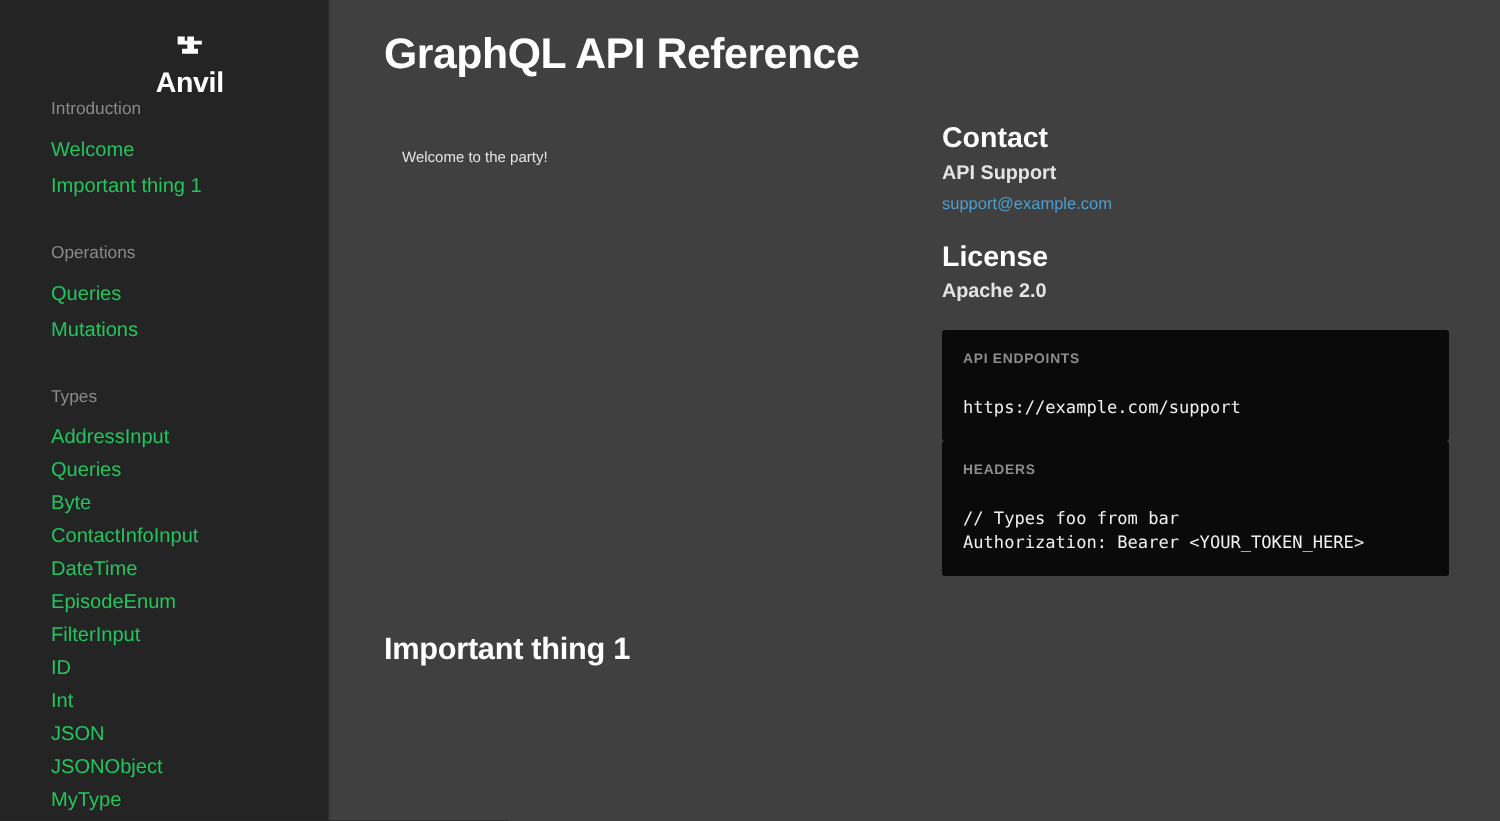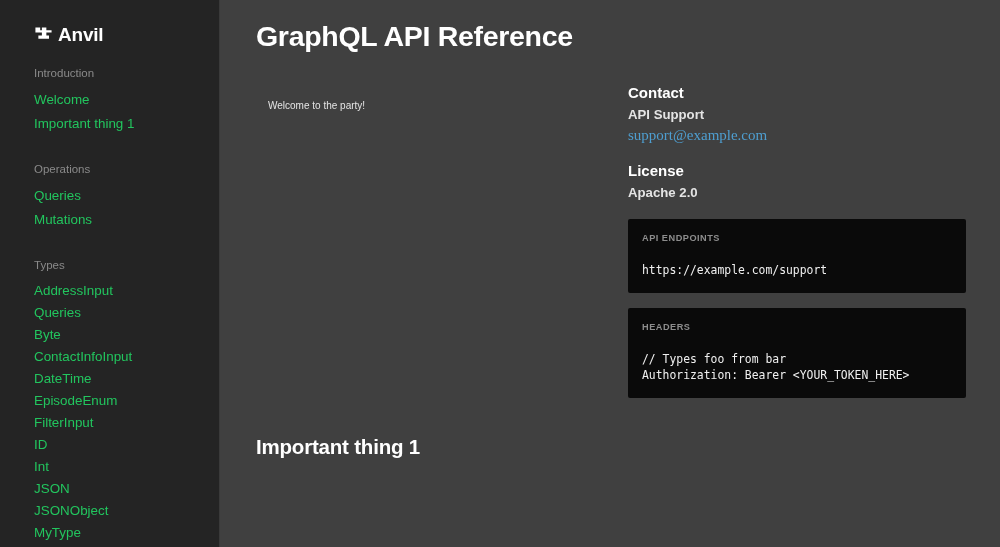--- a/index.html
+++ b/index.html
@@ -31,20 +31,21 @@
   .sidebar-inner {
     padding: 22px 0 0 0;
   }
   .brand {
     display: flex;
     align-items: center;
     gap: 5px;
     padding: 0 0 0 34px;
     height: 24px;
     margin-bottom: 20px;
+    flex-direction: column;
   }
   .brand-mark {
     width: 19px; height: 19px;
     display: block;
     flex: 0 0 auto;
   }
   .brand-name {
     color: #ffffff;
     font-size: 19px;
     font-weight: bold;
@@ -109,48 +110,46 @@
   }
   .body-text {
     color: #e4e4e4;
     font-size: 10px;
     line-height: 20px;
     margin: 12px;
   }
   .info-block { margin-bottom: 17px; }
   .info-title {
     color: #ffffff;
-    font-size: 15px;
+    font-size: 19px;
     font-weight: bold;
     line-height: 18px;
     margin: 0 0 3px 0;
   }
   .info-text {
     color: #e4e4e4;
     font-size: 13.2px;
     line-height: 19px;
     margin: 0 0 2px 0;
     font-weight: bold;
   }
   .link {
     color: #4e9ed0;
-    font-size: 15px;
+    font-size: 11px;
     line-height: 19px;
     text-decoration: none;
     display: inline-block;
     cursor: pointer;
-    font-family: Liberation Serif, serif;
   }
 
   
   .code-panel {
     background: #0a0a0a;
     border-radius: 2px;
     padding: 13px 14px 15px 14px;
-    margin-top: 15px;
     width: 338px;
     overflow: hidden;
   }
   .code-panel-label {
     color: #8d8d8d;
     font-size: 9.2px;
     font-weight: bold;
     letter-spacing: 0.5px;
     text-transform: uppercase;
     line-height: 12px;

